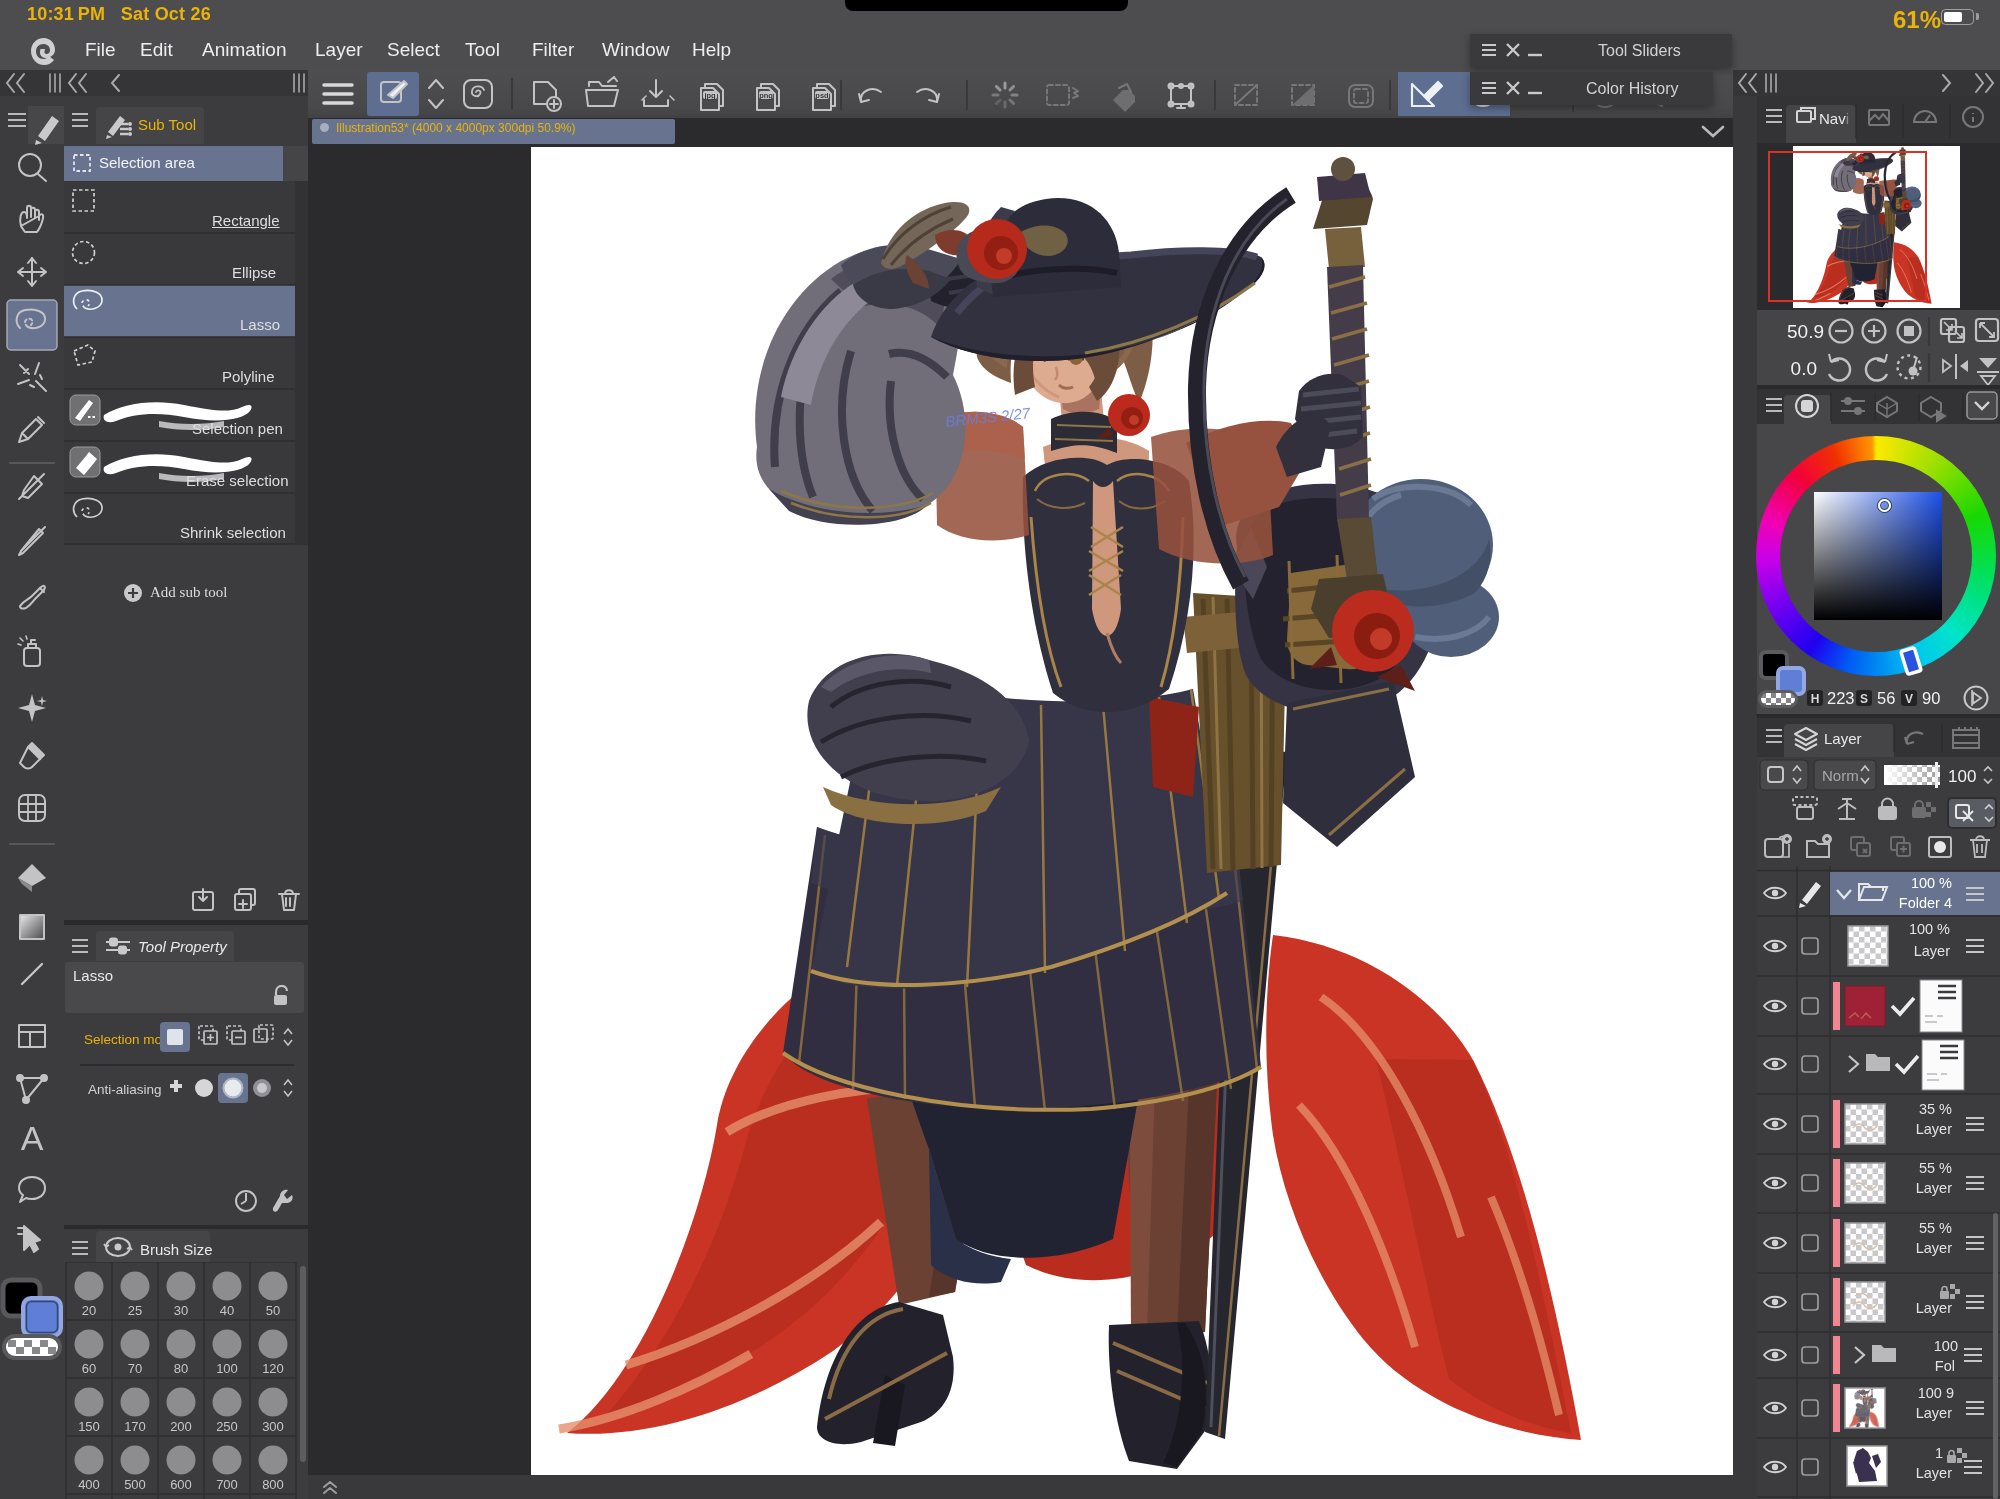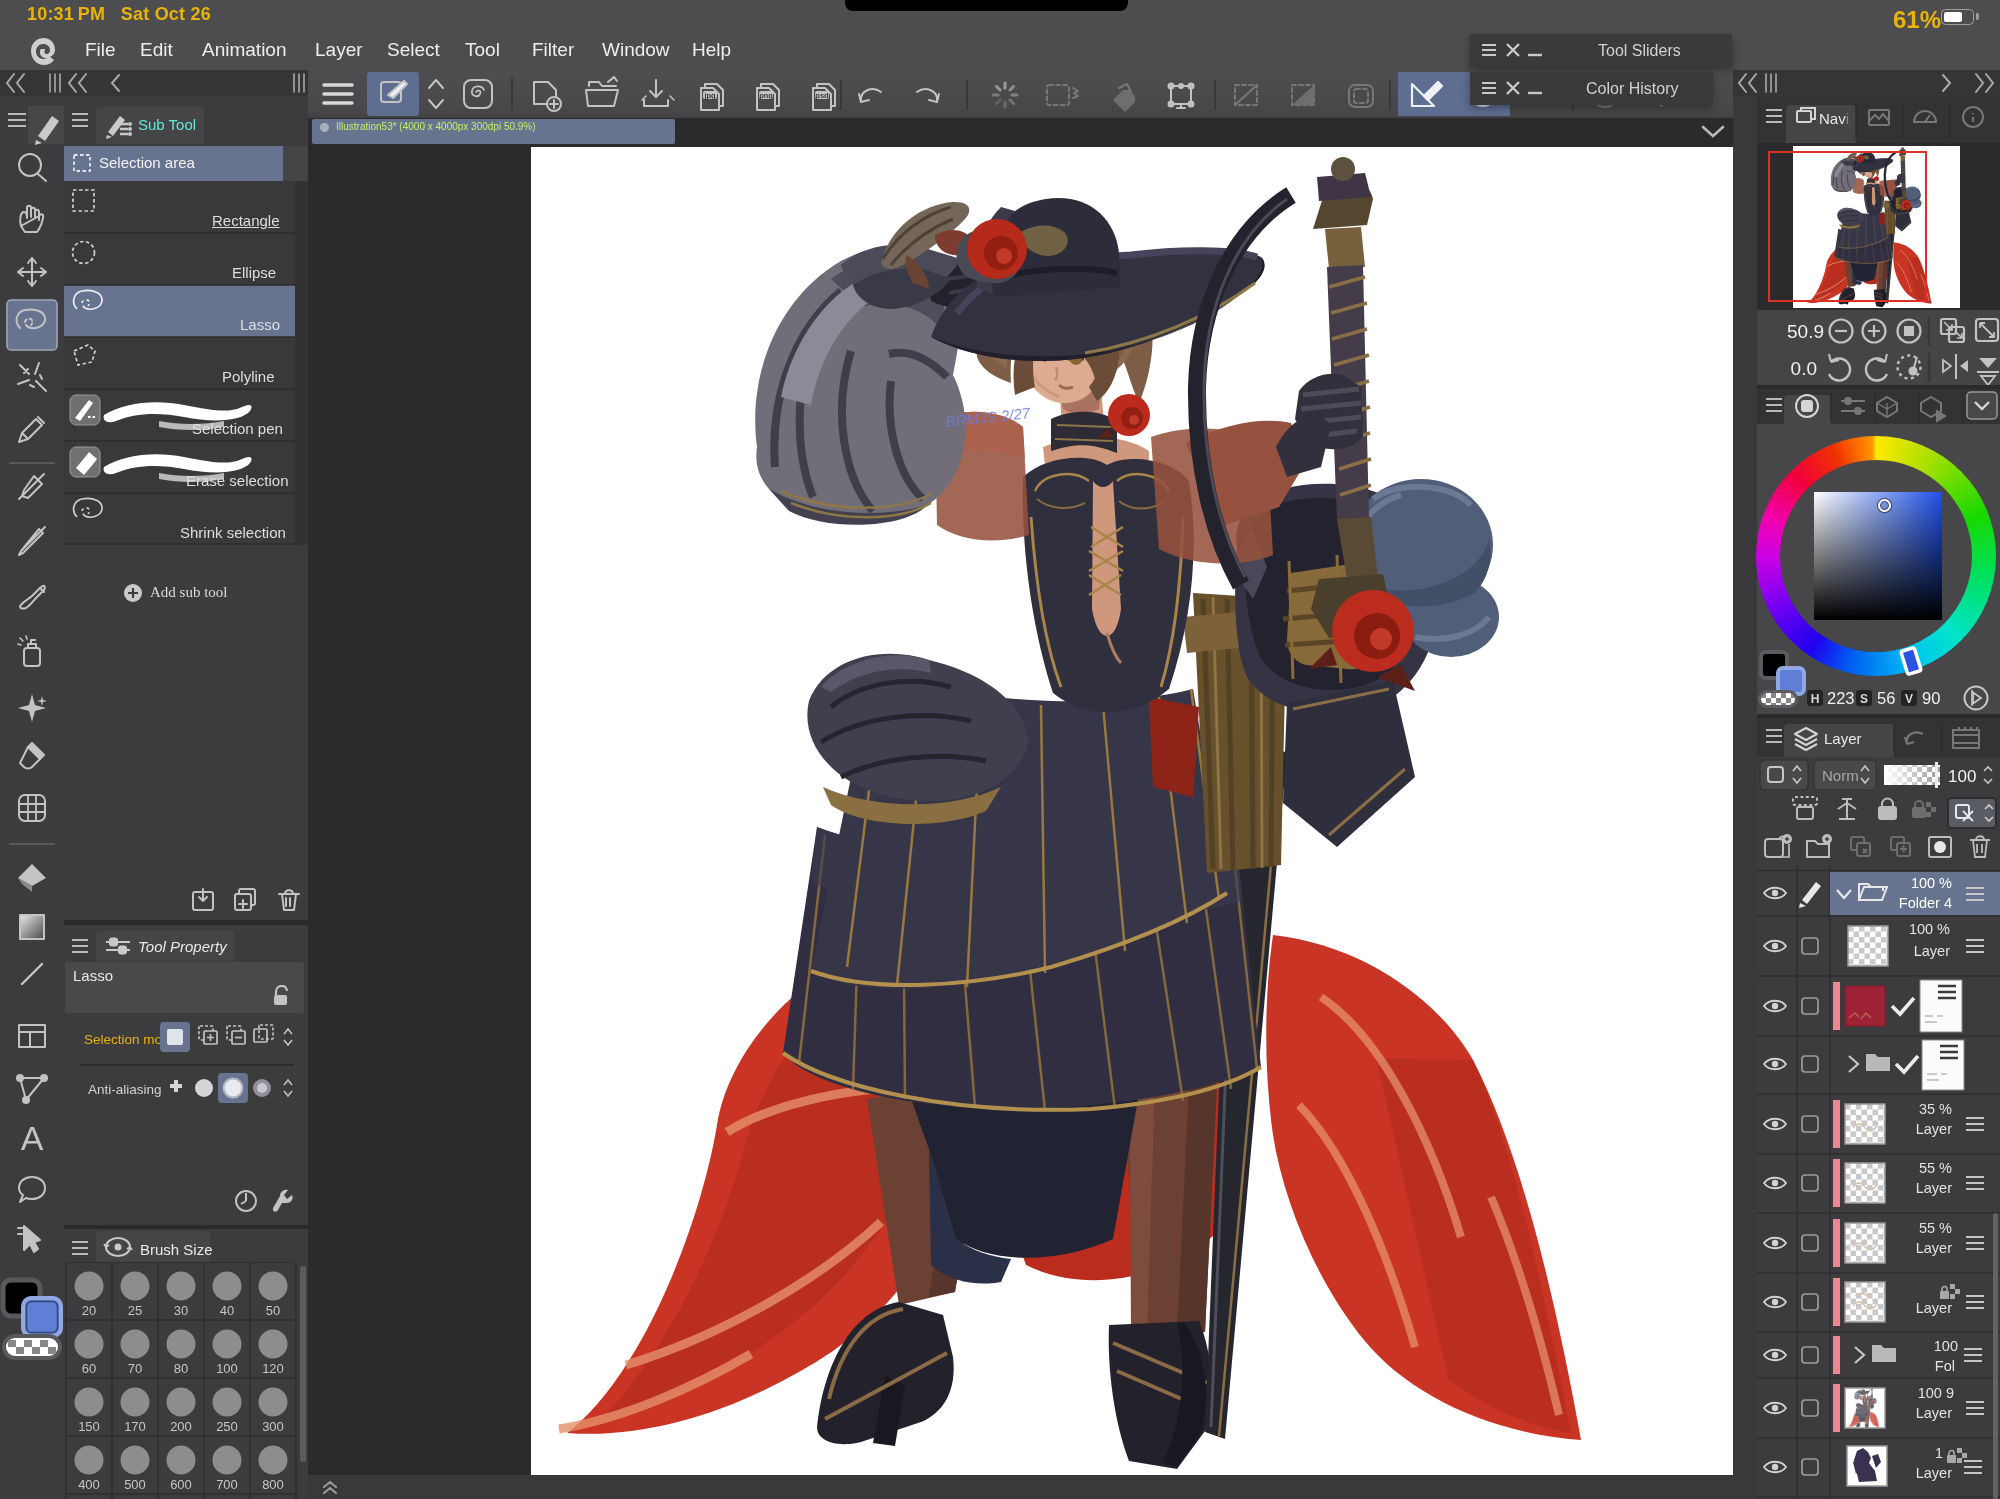--- a/index.html
+++ b/index.html
@@ -168,21 +168,21 @@
         </g>
 <g class="icd" stroke="#6f6f71">
           <path d="M246 14 q12 -6 20 2 q6 8 -4 14 l2 6 -8 -4 q-12 2 -14 -8 q-1 -7 4 -10z"></path>
         </g>
 </svg>
 </div>
 
 <div class="abs" style="left:308px;top:118px;width:1425px;height:1357px;background:#2b2b2d;"></div>
 <div class="abs" style="left:312px;top:119px;width:363px;height:25px;background:#68748f;border-radius:2px;"></div>
 <div class="abs" style="left:320px;top:123px;width:9px;height:9px;background:#a9aebc;border-radius:50%;"></div>
-<div class="abs" style="left:336px;top:121px;font-size:10px;color:#bef264;">Illustration53* (4000 x 4000px 300dpi 50.9%)</div>
+<div class="abs" style="left:336px;top:121px;font-size:12px;color:#eab308;">Illustration53* (4000 x 4000px 300dpi 50.9%)</div>
 <svg class="abs" style="left:1700px;top:124px;" width="26" height="16" viewBox="0 0 26 16">
       <path d="M3 3 L13 12 L23 3" stroke="#b9b9bb" stroke-width="2.6" fill="none" stroke-linecap="round"></path>
     </svg>
 <div id="canvas" class="abs" style="left:531px;top:147px;width:1202px;height:1328px;background:#fff;">
 <svg width="1202" height="1328" viewBox="0 0 1202 1328">
 <defs>
 <g id="art">
 
 <path d="M380 784 C268 818 198 903 186 978 C170 1075 112 1228 36 1286 C126 1293 224 1256 302 1204 C372 1154 416 1084 432 1008 C448 928 440 843 414 808 C402 790 392 784 380 784 Z" fill="#c93425"></path>
 <path d="M380 790 C300 830 235 920 215 995 C195 1072 150 1185 75 1268 C150 1250 235 1205 292 1150 C350 1095 398 1015 412 945 C422 885 412 828 396 806 Z" fill="#aa2819" opacity=".5"></path>
@@ -484,21 +484,21 @@
         <path d="M2 4 H18 M2 10 H18 M2 16 H18" stroke="#b9b9bb" stroke-width="2"></path>
       </svg>
 <div class="abs" style="left:96px;top:107px;width:108px;height:37px;background:#454547;border-radius:4px 4px 0 0;"></div>
 <svg class="abs" style="left:104px;top:112px;" width="30" height="28" viewBox="0 0 30 28">
         <path d="M4 20 L16 4 l5 4 -12 16 z M3 23 l5 2 -6 2 z" fill="#c9c9cb"></path>
         <path d="M16 12 h8 M16 17 h8 M16 22 h8" stroke="#c9c9cb" stroke-width="2.4"></path>
         <circle cx="26" cy="12" r="2" fill="#c9c9cb"></circle>
         <circle cx="26" cy="17" r="2" fill="#c9c9cb"></circle>
         <circle cx="26" cy="22" r="2" fill="#c9c9cb"></circle>
       </svg>
-<div class="abs" style="left:138px;top:116px;font-size:15px;color:#5eead4;">Sub Tool</div>
+<div class="abs" style="left:138px;top:116px;font-size:15px;color:#eab308;">Sub Tool</div>
 <div class="abs" style="left:64px;top:146px;width:219px;height:35px;background:#68748f;"></div>
 <div class="abs" style="left:283px;top:146px;width:25px;height:35px;background:#454547;"></div>
 <svg class="abs" style="left:71px;top:152px;" width="22" height="22" viewBox="0 0 22 22">
         <rect x="3" y="3" width="16" height="16" stroke="#e4e6ea" stroke-width="1.8" fill="none" stroke-dasharray="3.5 2.5"></rect>
       </svg>
 <div class="abs" style="left:99px;top:154px;font-size:15px;color:#f2f3f5;">Selection area</div>
 <div class="abs" style="left:64px;top:181px;width:244px;height:364px;background:#39393b;"></div>
 <div class="abs" style="left:295px;top:181px;width:13px;height:364px;background:#323234;"></div>
 <div class="abs" style="left:64px;top:285px;width:231px;height:52px;background:#68748f;"></div>
 <svg class="abs" style="left:64px;top:181px;" width="231" height="364" viewBox="0 0 231 364">

